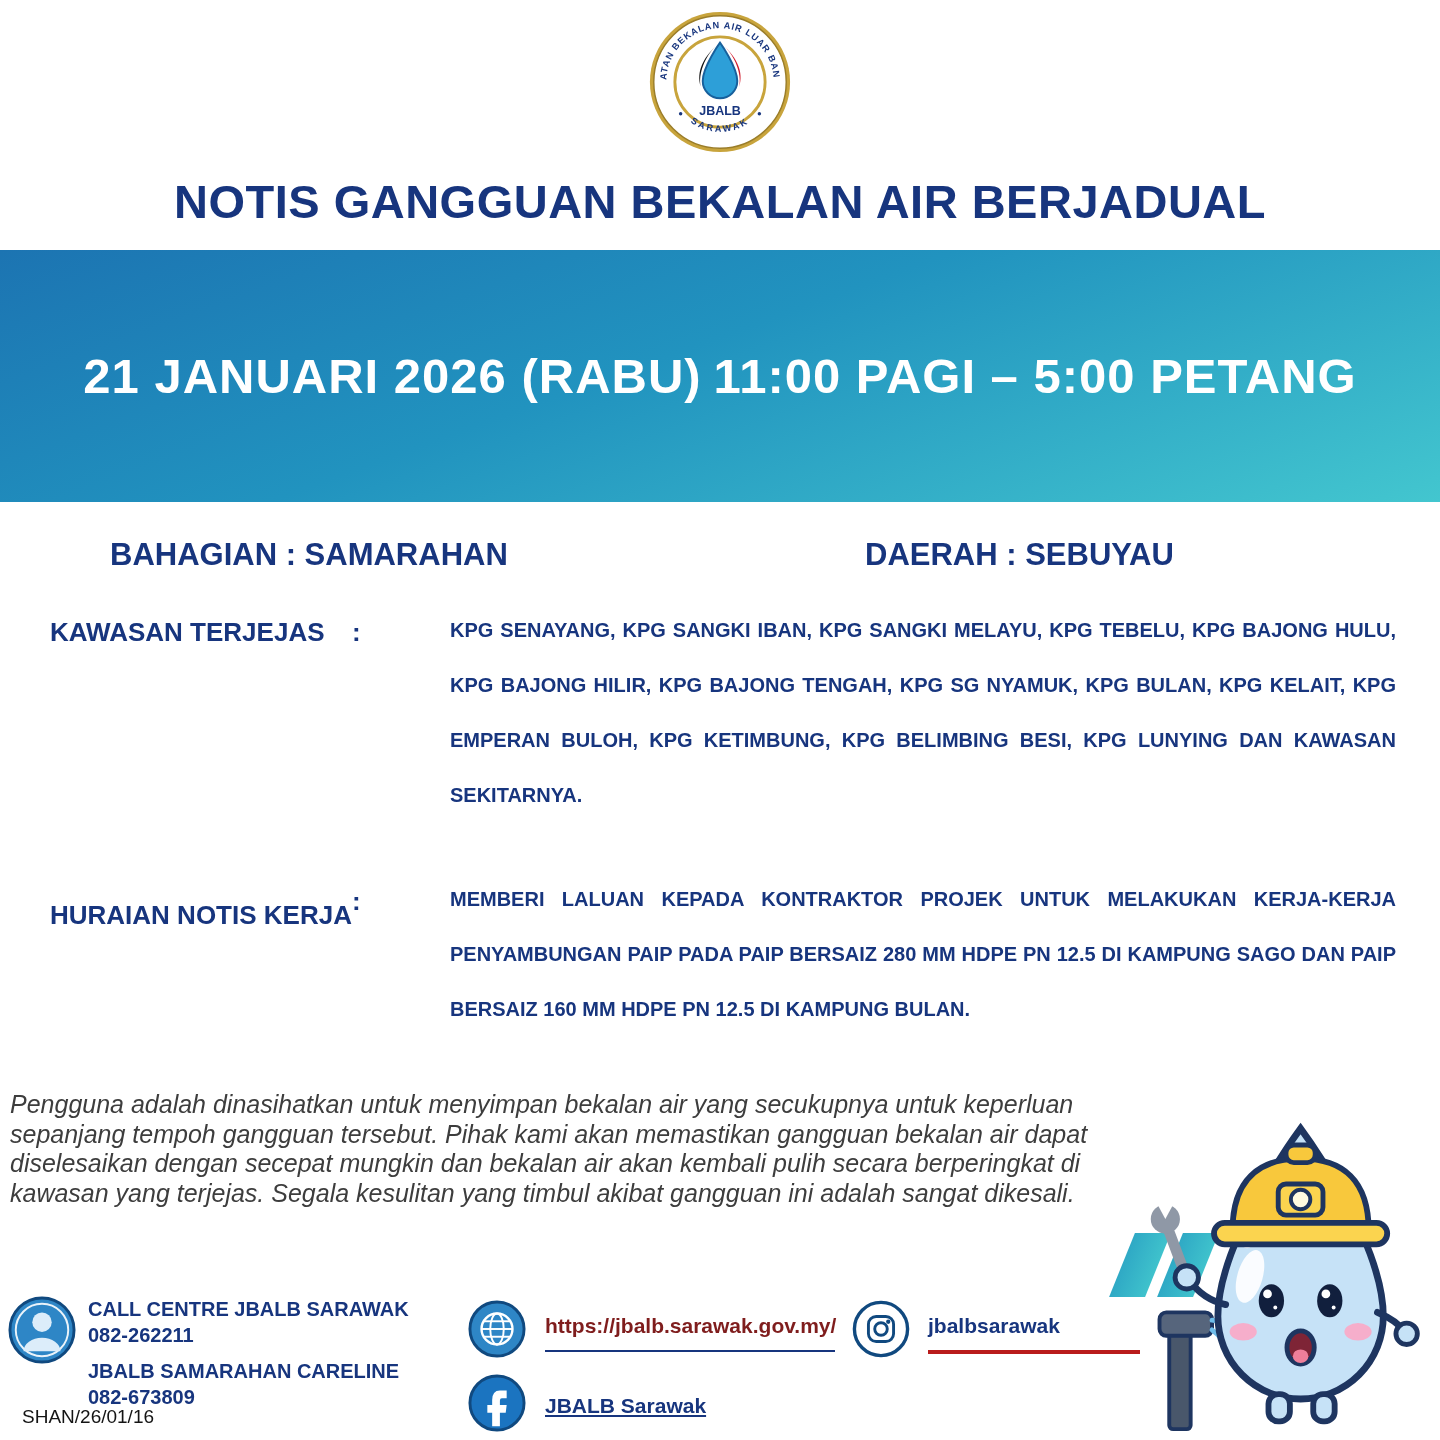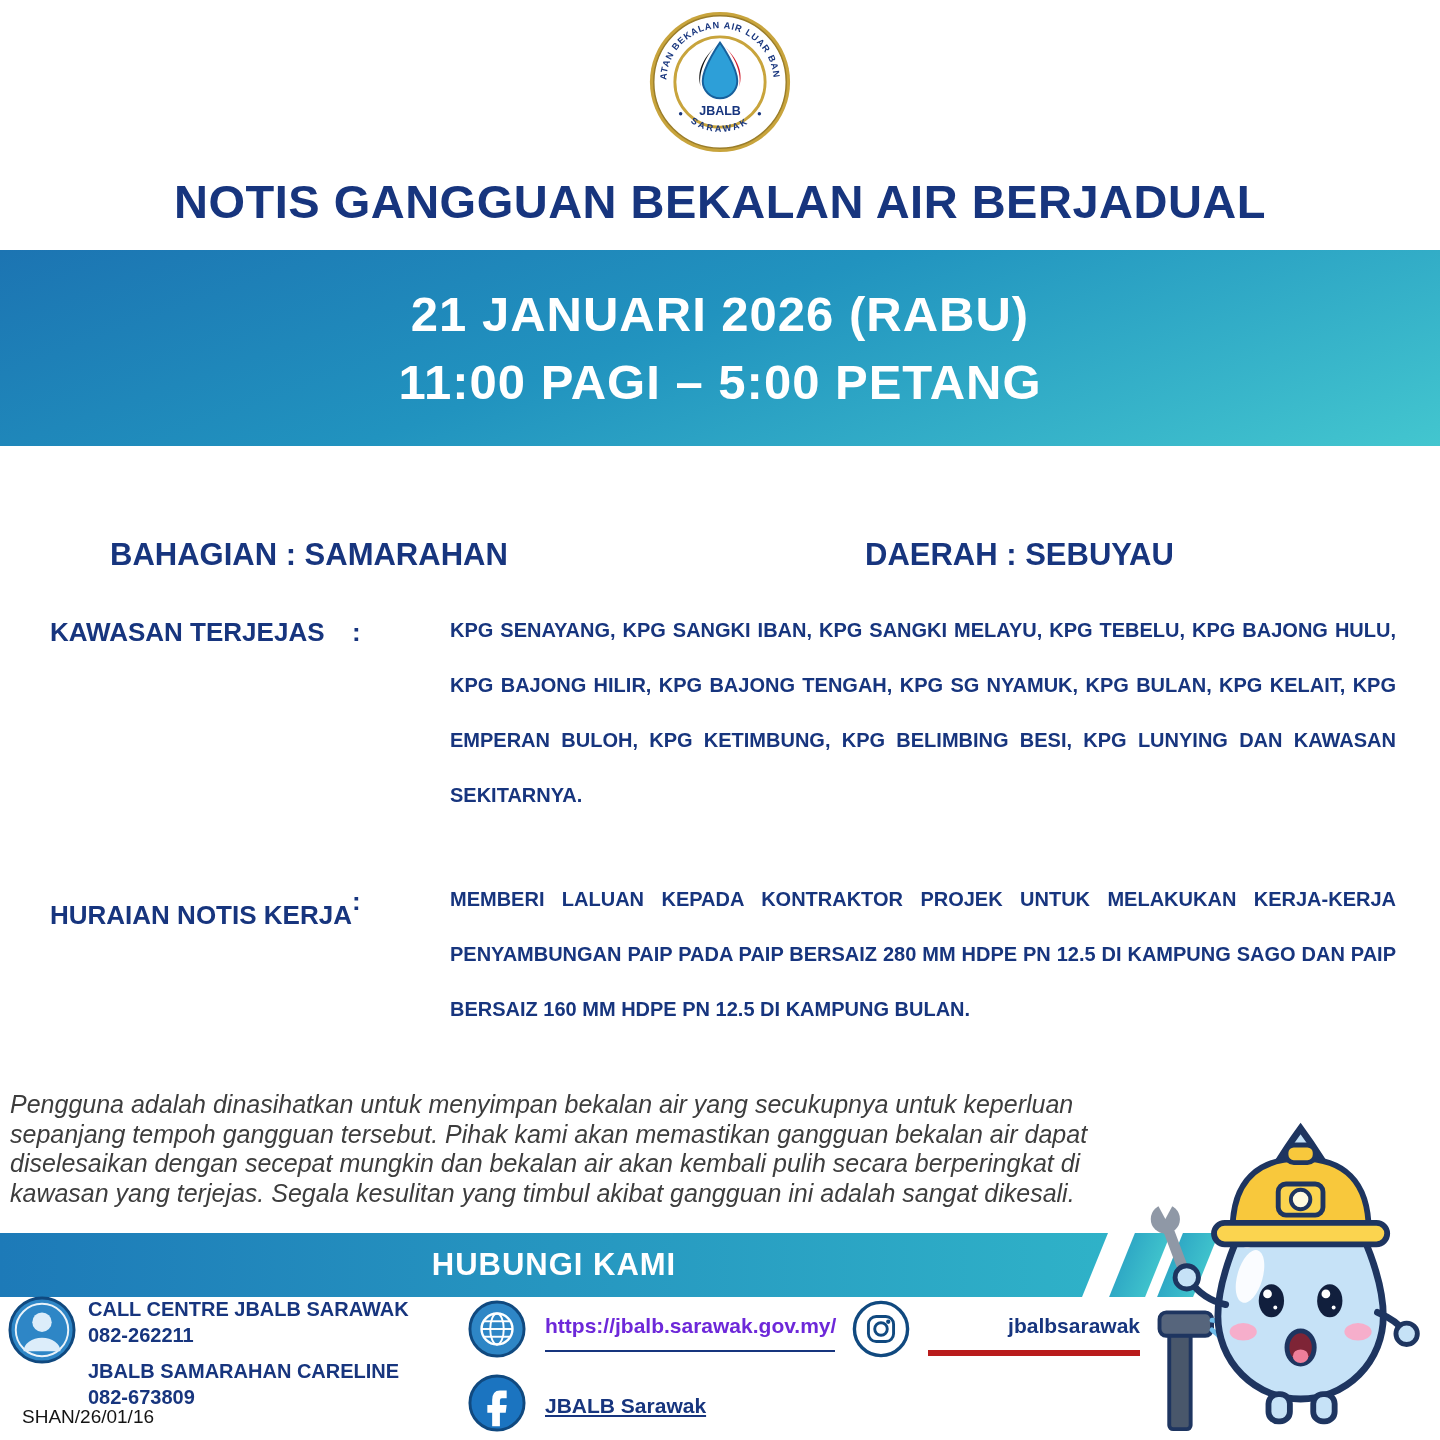--- a/index.html
+++ b/index.html
@@ -10,23 +10,23 @@
   }
   
   .logo { position:absolute; left:648px; top:10px; width:144px; height:144px; }
   
   .title {
     position:absolute; top:174px; left:0; width:100%; text-align:center;
     font-size:47px; font-weight:800; color:#17357e; letter-spacing:.5px;
   }
   
   .banner {
-    position:absolute; top:250px; left:0; width:1440px; height:196px;
+    position:absolute; top:250px; left:0; width:1440px; height:252px;
     background:linear-gradient(160deg,#1c74b2 0%,#2193bf 45%,#43c6cf 100%);
-    display:flex; flex-direction:column; align-items:center; justify-content:center; gap:12px;
+    display:flex; align-items:center; justify-content:center; gap:12px;
   }
   .banner-line { color:#ffffff; font-size:49px; font-weight:800; letter-spacing:1px; }
   
   .region-bahagian { position:absolute; top:537px; left:110px; font-size:31px; font-weight:800; color:#17357e; }
   .region-daerah   { position:absolute; top:537px; left:865px; font-size:31px; font-weight:800; color:#17357e;text-align:right; }
   
   .sec-label, .sec-colon { position:absolute; font-size:26px; font-weight:800; color:#17357e; }
   .sec-text {
     position:absolute; left:450px; width:946px; font-size:20px; font-weight:700;
     color:#17357e; line-height:55px; text-align:justify;
@@ -54,28 +54,28 @@
     background:linear-gradient(90deg,#2fa9c5,#3fc2cc); }
   .stripe-1 { left:1122px; width:36px; }
   .stripe-2 { left:1170px; width:36px; }
   
   .icon-abs { position:absolute; }
   .call-block { position:absolute; left:88px; top:1296px; }
   .call-line { font-size:20px; font-weight:800; color:#17357e; line-height:26px; }
   .call-gap { height:10px; }
   .website-link {
     position:absolute; left:545px; top:1314px; width:290px;
-    font-size:21px; font-weight:800; color:#6d28d9;
+    font-size:21px; font-weight:800; color:#7f1d1d;
     padding-bottom:12px; border-bottom:2px solid #17357e;
   }
   .facebook-label { position:absolute; left:545px; top:1394px; font-size:21px; font-weight:800; color:#17357e;text-decoration:underline; }
   .instagram-link {
     position:absolute; left:928px; top:1314px; width:212px;
     font-size:21px; font-weight:800; color:#17357e;
-    padding-bottom:12px; border-bottom:6px solid #b91c1c;text-align:right;
+    padding-bottom:12px; border-bottom:4px solid #b91c1c;
   }
   .footer-ref { position:absolute; left:22px; top:1406px; font-size:19px; color:#141414; }
   
   .mascot { position:absolute; left:1136px; top:1075px; width:300px; height:360px; }
 </style>
 </head>
 <body>
 
 <div class="poster">
 
@@ -116,23 +116,20 @@
   <div class="sec-label kawasan-label">KAWASAN TERJEJAS</div>
   <div class="sec-colon kawasan-colon">:</div>
   <div class="sec-text kawasan-text">KPG SENAYANG, KPG SANGKI IBAN, KPG SANGKI MELAYU, KPG TEBELU, KPG BAJONG HULU, KPG BAJONG HILIR, KPG BAJONG TENGAH, KPG SG NYAMUK, KPG BULAN, KPG KELAIT, KPG EMPERAN BULOH, KPG KETIMBUNG, KPG BELIMBING BESI, KPG LUNYING DAN KAWASAN SEKITARNYA.</div>
 
   <div class="sec-label huraian-label">HURAIAN NOTIS KERJA</div>
   <div class="sec-colon huraian-colon">:</div>
   <div class="sec-text huraian-text">MEMBERI LALUAN KEPADA KONTRAKTOR PROJEK UNTUK MELAKUKAN KERJA-KERJA PENYAMBUNGAN PAIP PADA PAIP BERSAIZ 280 MM HDPE PN 12.5 DI KAMPUNG SAGO DAN PAIP BERSAIZ 160 MM HDPE PN 12.5 DI KAMPUNG BULAN.</div>
 
   <div class="disclaimer">Pengguna adalah dinasihatkan untuk menyimpan bekalan air yang secukupnya untuk keperluan sepanjang tempoh gangguan tersebut. Pihak kami akan memastikan gangguan bekalan air dapat diselesaikan dengan secepat mungkin dan bekalan air akan kembali pulih secara berperingkat di kawasan yang terjejas. Segala kesulitan yang timbul akibat gangguan ini adalah sangat dikesali.</div>
 
-  <div class="contact-bar">
-    <div class="contact-heading">HUBUNGI KAMI</div>
-  </div>
   <div class="stripe stripe-1"></div>
   <div class="stripe stripe-2"></div>
 
   <svg class="icon-abs" style="left:8px; top:1296px; width:68px; height:68px;" viewBox="0 0 70 70">
     <circle cx="35" cy="35" r="33" fill="#2e86c6" stroke="#10497f" stroke-width="3"></circle>
     <circle cx="35" cy="35" r="27" fill="none" stroke="#ffffff" stroke-width="2" opacity="0.9"></circle>
     <circle cx="35" cy="27" r="10" fill="#dcedfa"></circle>
     <path d="M16,57 a19,14 0 0 1 38,0 Z" fill="#dcedfa"></path>
   </svg>
   <div class="call-block">

